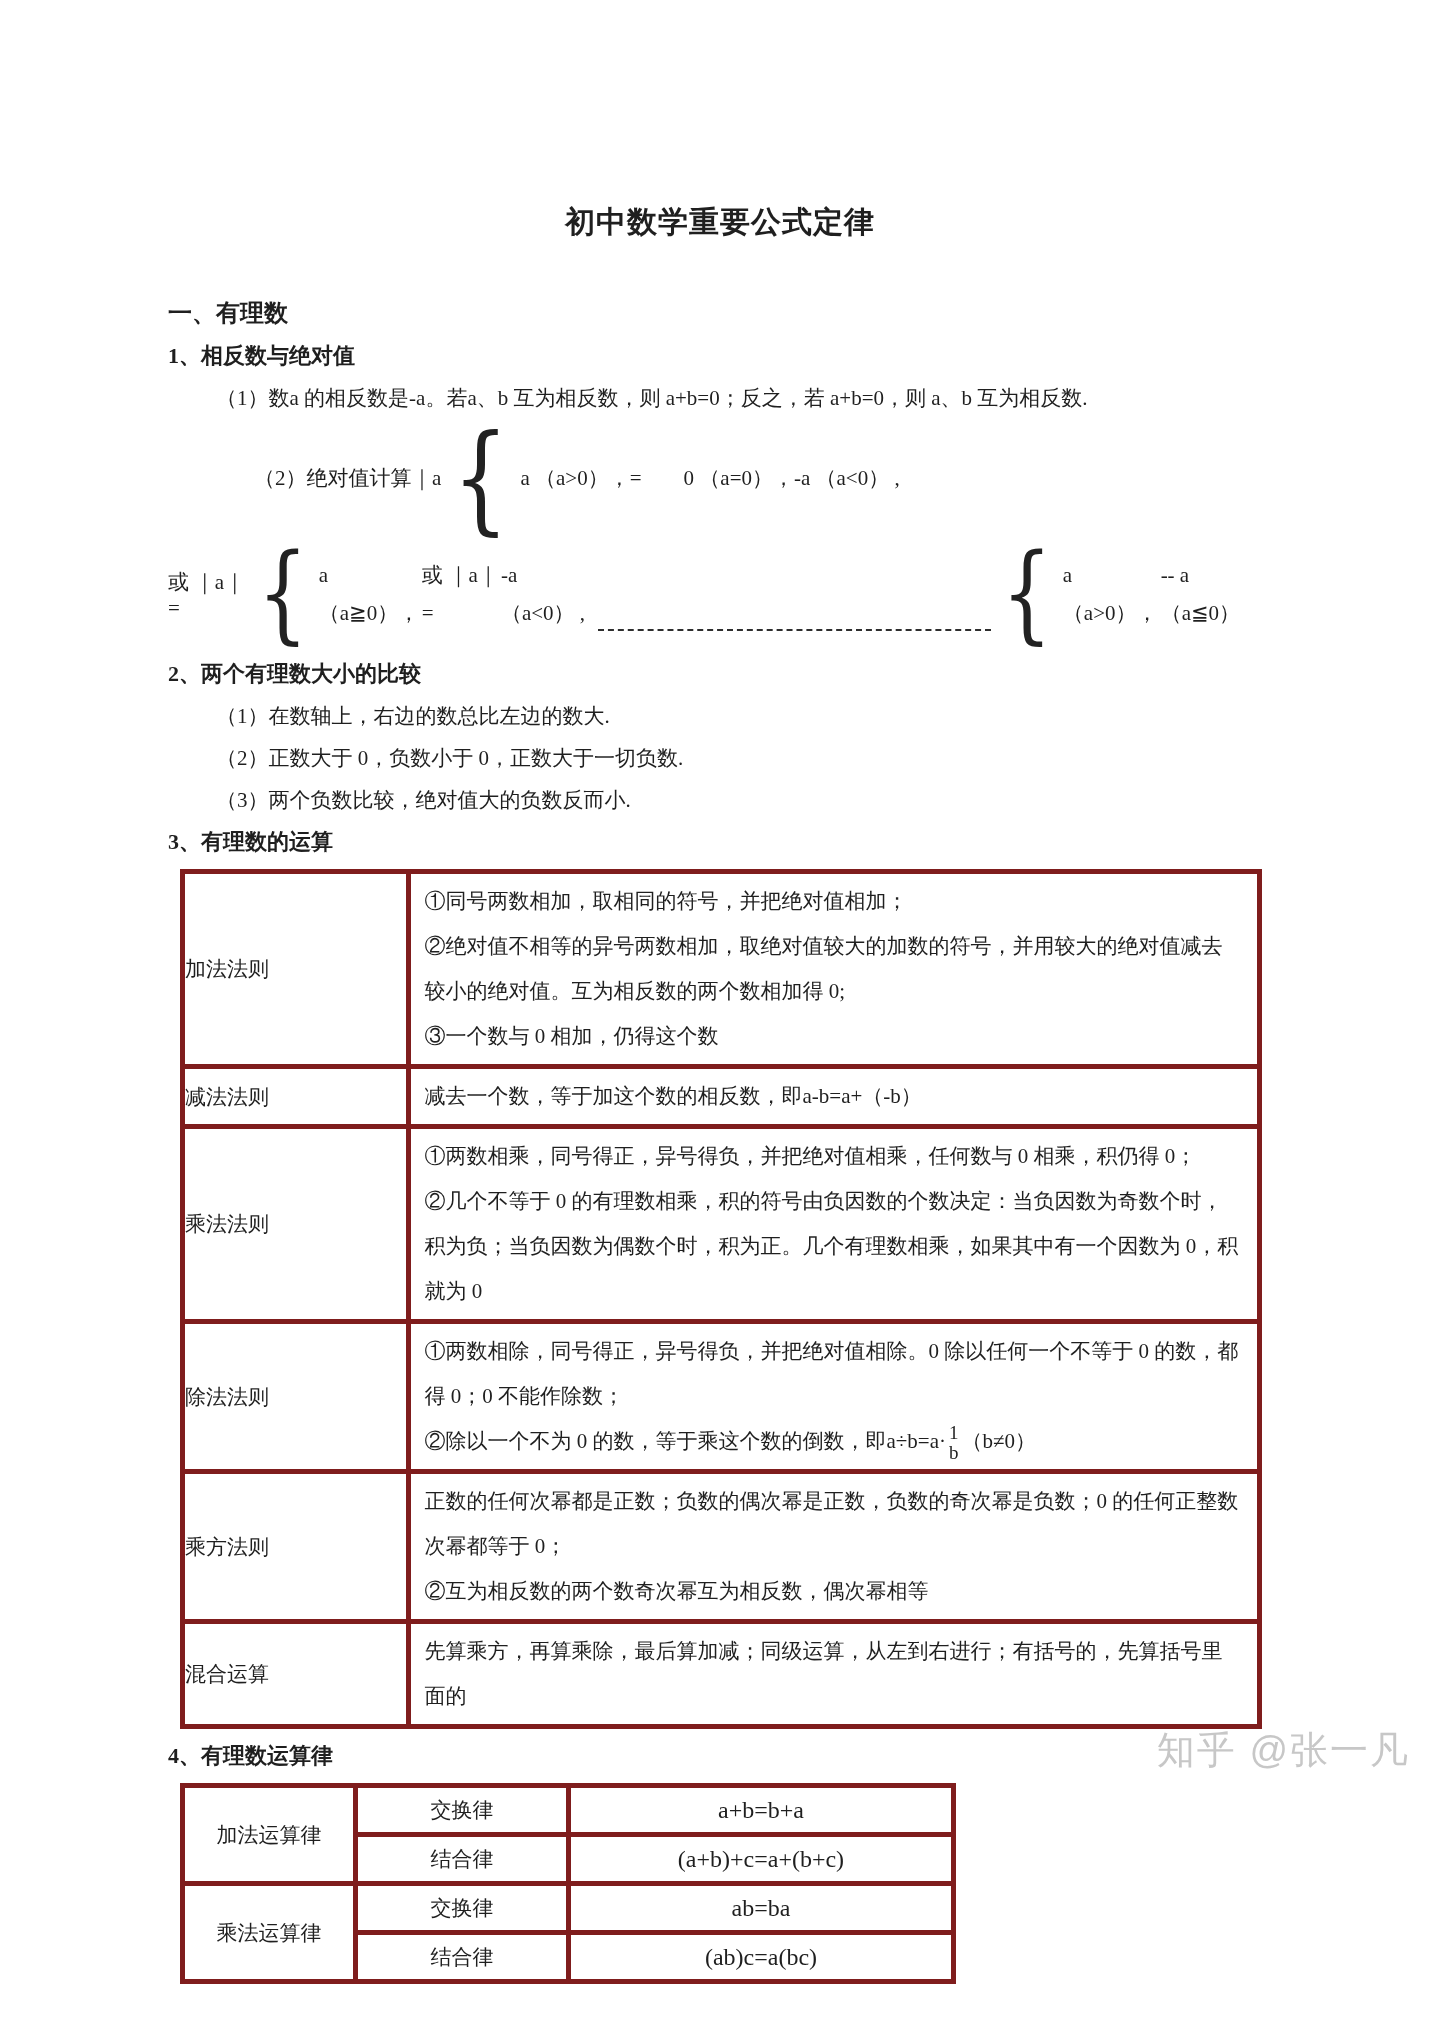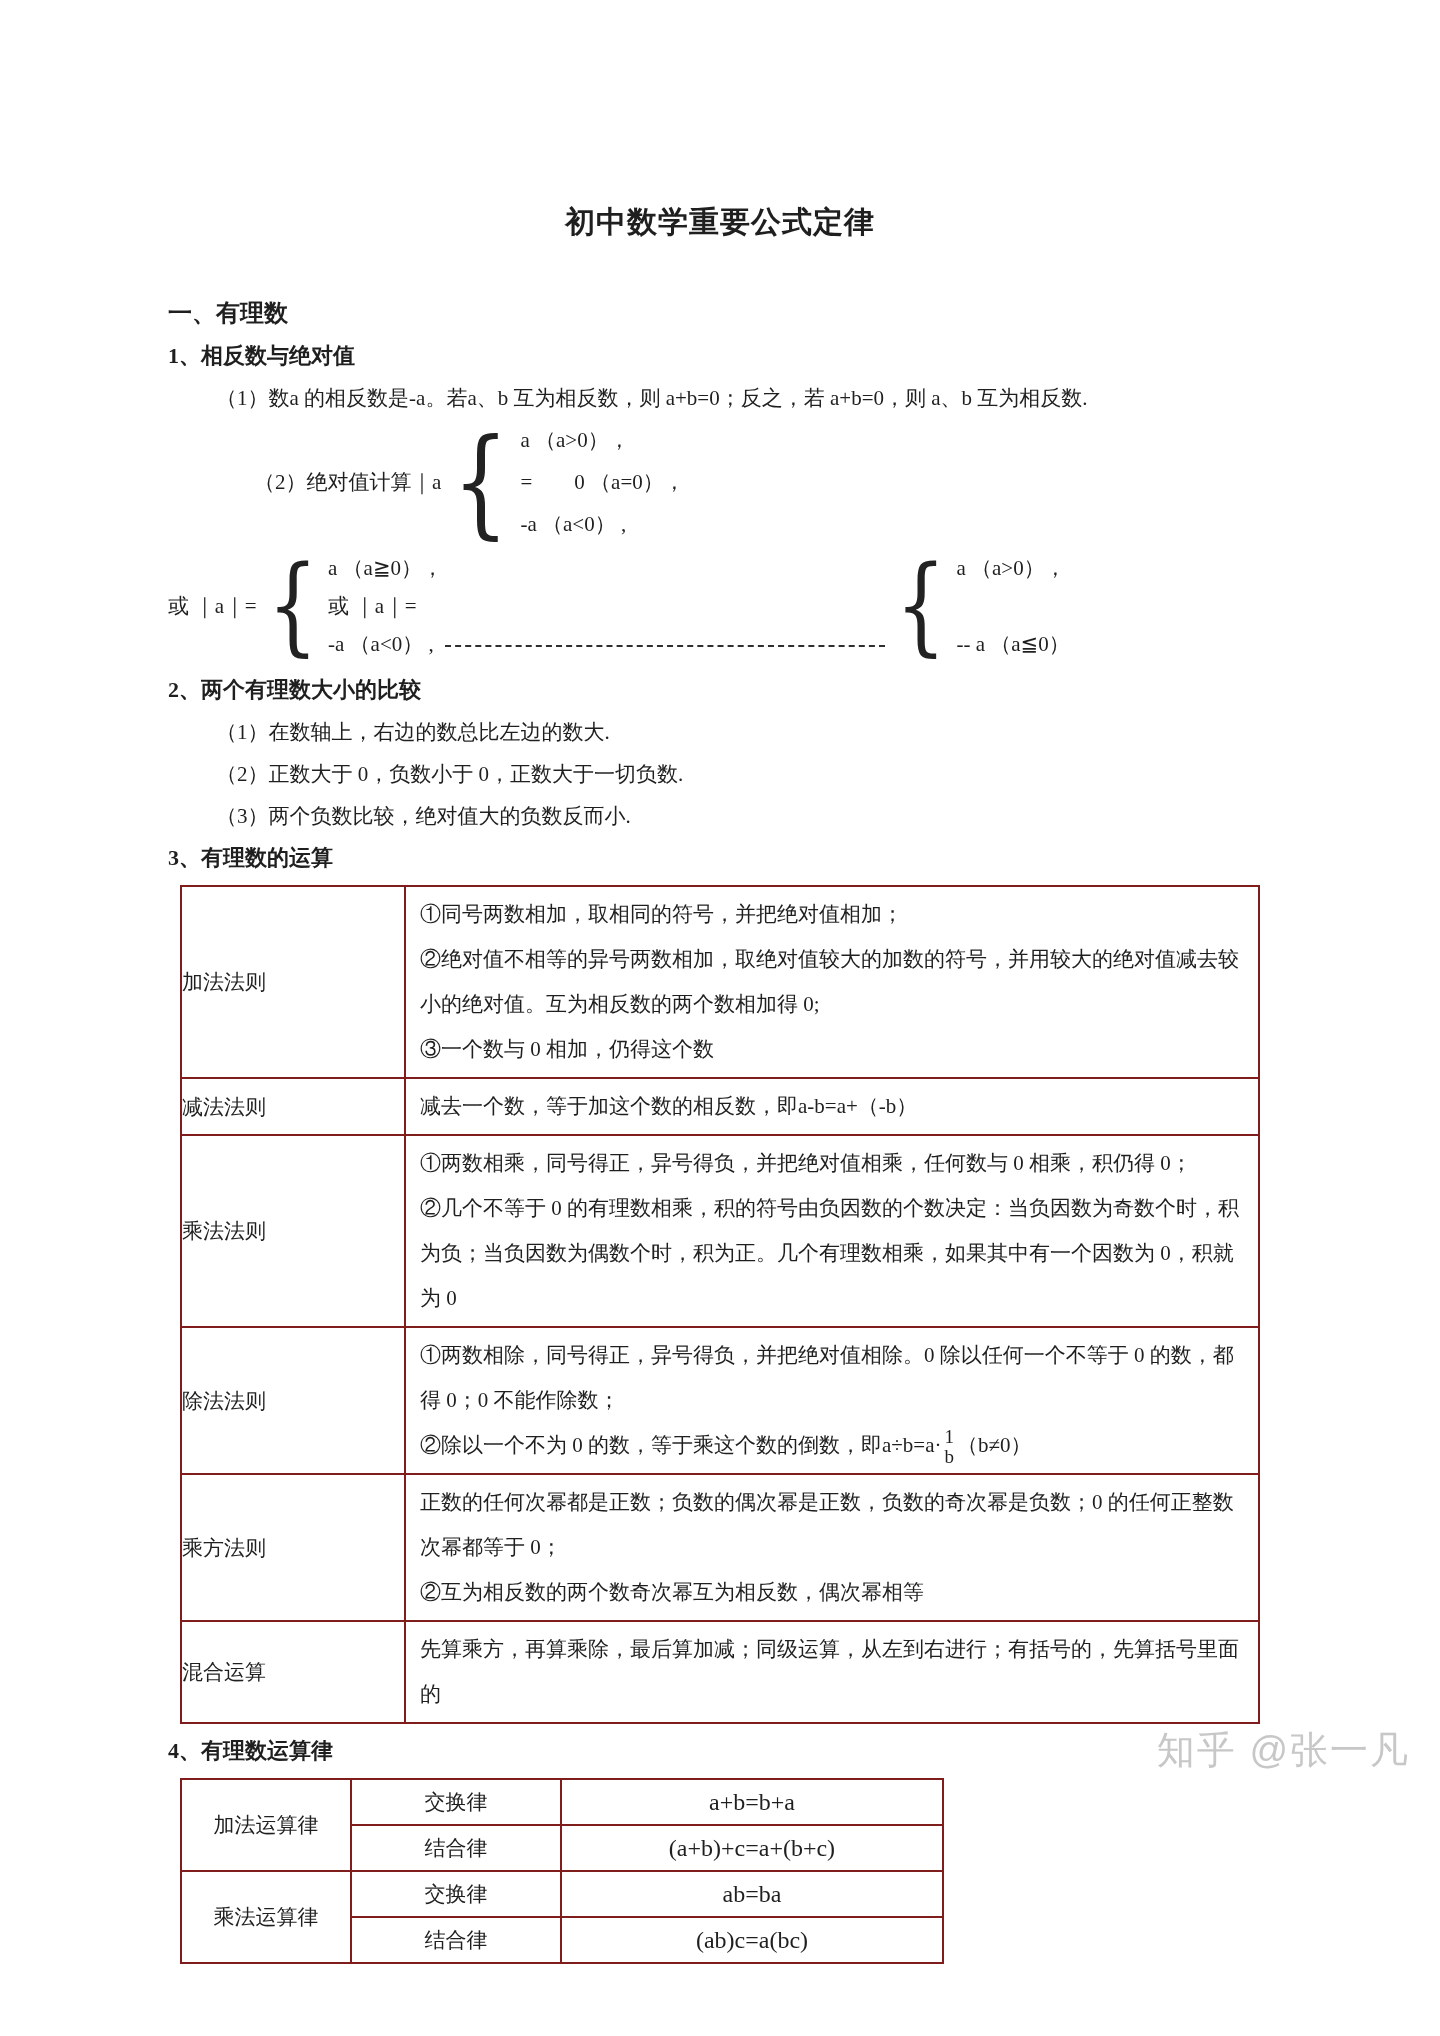--- a/index.html
+++ b/index.html
@@ -36,33 +36,33 @@
     font-family:"DejaVu Serif",serif;
     font-weight:400;
     line-height:1;
     align-self:center;
     transform:scaleX(.75);
     margin:0 2px;
     color:#222;
   }
   .brace.b1 { font-size:118px; }
   .brace.b2 { font-size:106px; }
-  .cases { display:flex; flex-direction:column; }
+  .cases { display:flex; flex-direction:row; }
   .cases.c1 > div { line-height:42px; }
   .cases.c2 > div { line-height:38px; min-height:38px; }
   .dash-connector {
     align-self:flex-end;
     width:440px;
     border-bottom:2px dashed #2e2e2e;
     margin:0 0 16px 2px;
   }
 
   
   table { border-collapse:collapse; margin:12px 0 0 12px; font-size:21px; }
-  td { border:2px solid #7f1d1d; }
+  td { border:5px solid #7f1d1d; }
   .ops-table .lbl {
     width:222px; text-align:left; vertical-align:middle;
     padding:4px 0;
   }
   .ops-table .cnt {
     width:824px; text-align:left; vertical-align:middle;
     padding:5px 14px; line-height:45px;
   }
   .frac {
     display:inline-flex; flex-direction:column;

